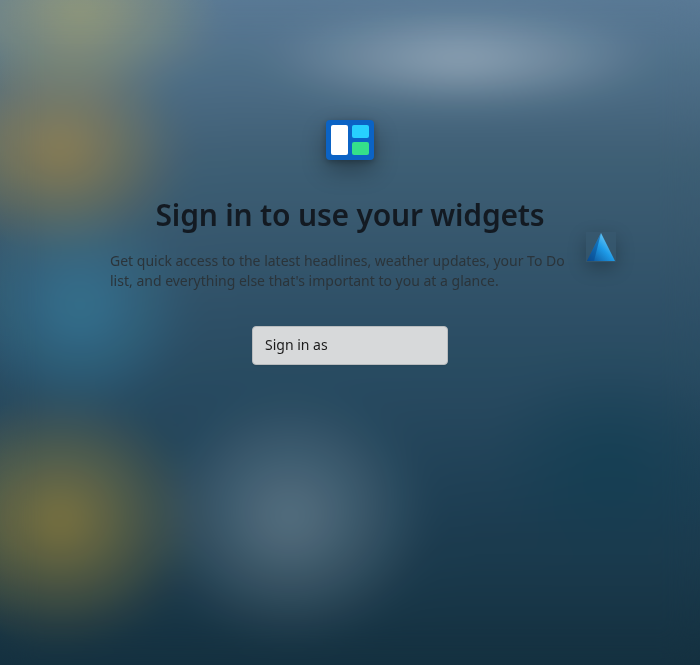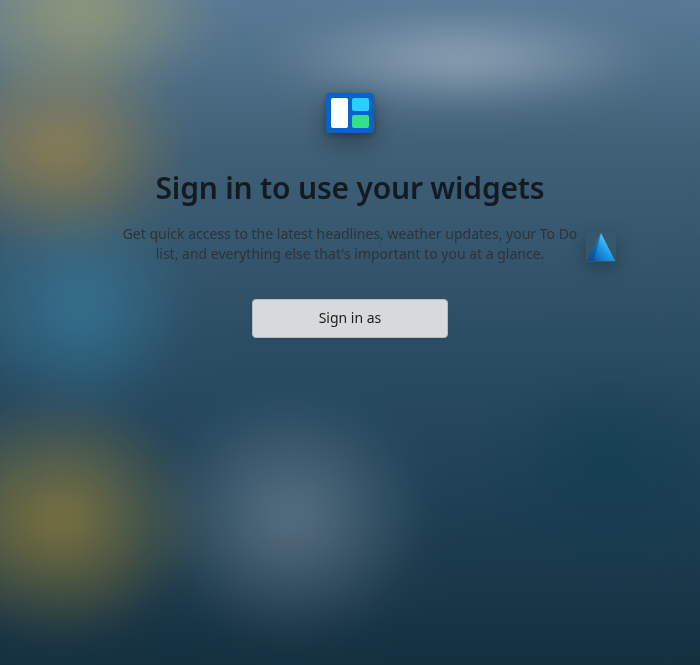--- a/index.html
+++ b/index.html
@@ -26,21 +26,21 @@
       -webkit-backdrop-filter: blur(18px);
       background: rgba(30,55,70,0.05);
     }
 
     .content {
       position: absolute; inset: 0;
       z-index: 2;
       display: flex;
       flex-direction: column;
       align-items: center;
-      padding-top: 93px;
+      padding-top: 120px;
     }
 
     .widgets-icon {
       width: 48px; height: 40px;
       border-radius: 4px;
       background: #0b63c5;
       display: flex;
       padding: 5px;
       gap: 4px;
       box-shadow: 0 10px 24px rgba(0,0,0,0.32), 0 2px 6px rgba(0,0,0,0.25);
@@ -62,42 +62,41 @@
       margin-top: 34px;
       font-size: 30px;
       font-weight: 600;
       color: #131a22;
       letter-spacing: -0.2px;
     }
 
     .subtext {
       margin-top: 16px;
       max-width: 480px;
-      text-align: center;
       font-size: 14px;
       line-height: 1.45;
       color: #2b343a;
     }
 
     .signin-btn {
       margin-top: 34px;
       width: 196px;
       padding: 9px 12px 10px 12px;
       background: #d7d9da;
       border: 1px solid #b9bcbe;
       border-radius: 4px;
       cursor: pointer;
       font-family: inherit;
       font-size: 14px;
       line-height: 1.3;
       color: #1b1b1b;
       text-align: center;
       box-shadow: 0 1px 2px rgba(0,0,0,0.08);
       display: flex;
-      flex-direction: column;
+      flex-direction: row;
       align-items: center;
     }
   </style>
 </head>
 <body>
 
 <div class="bg"></div>
 
 <div class="content">
 

